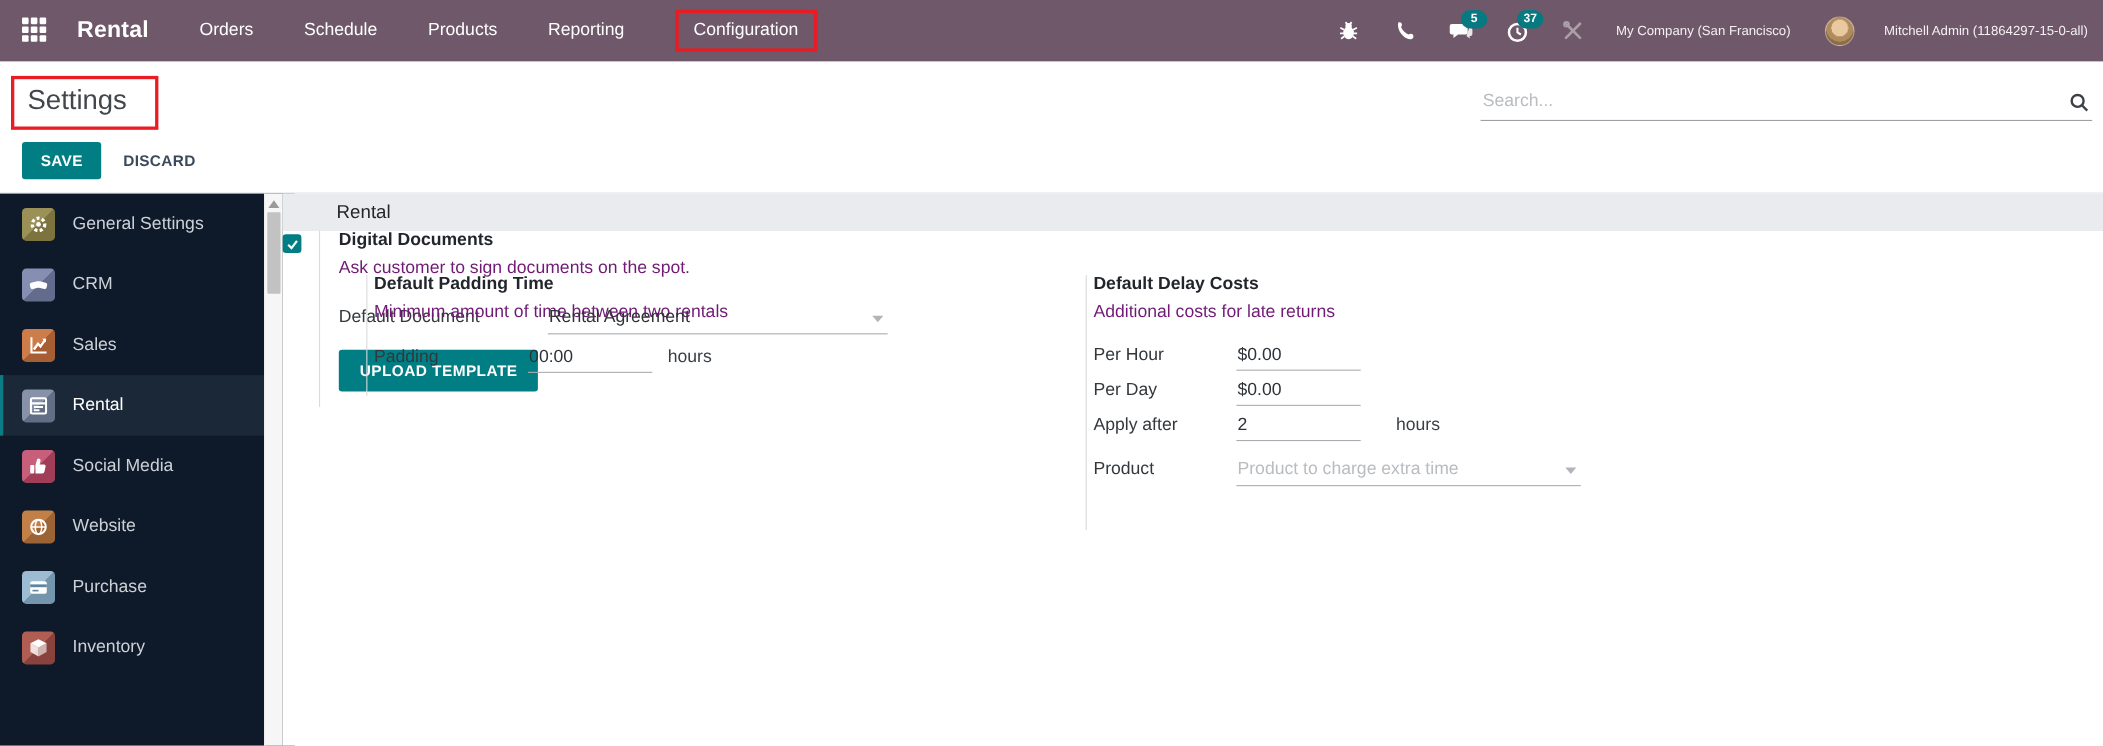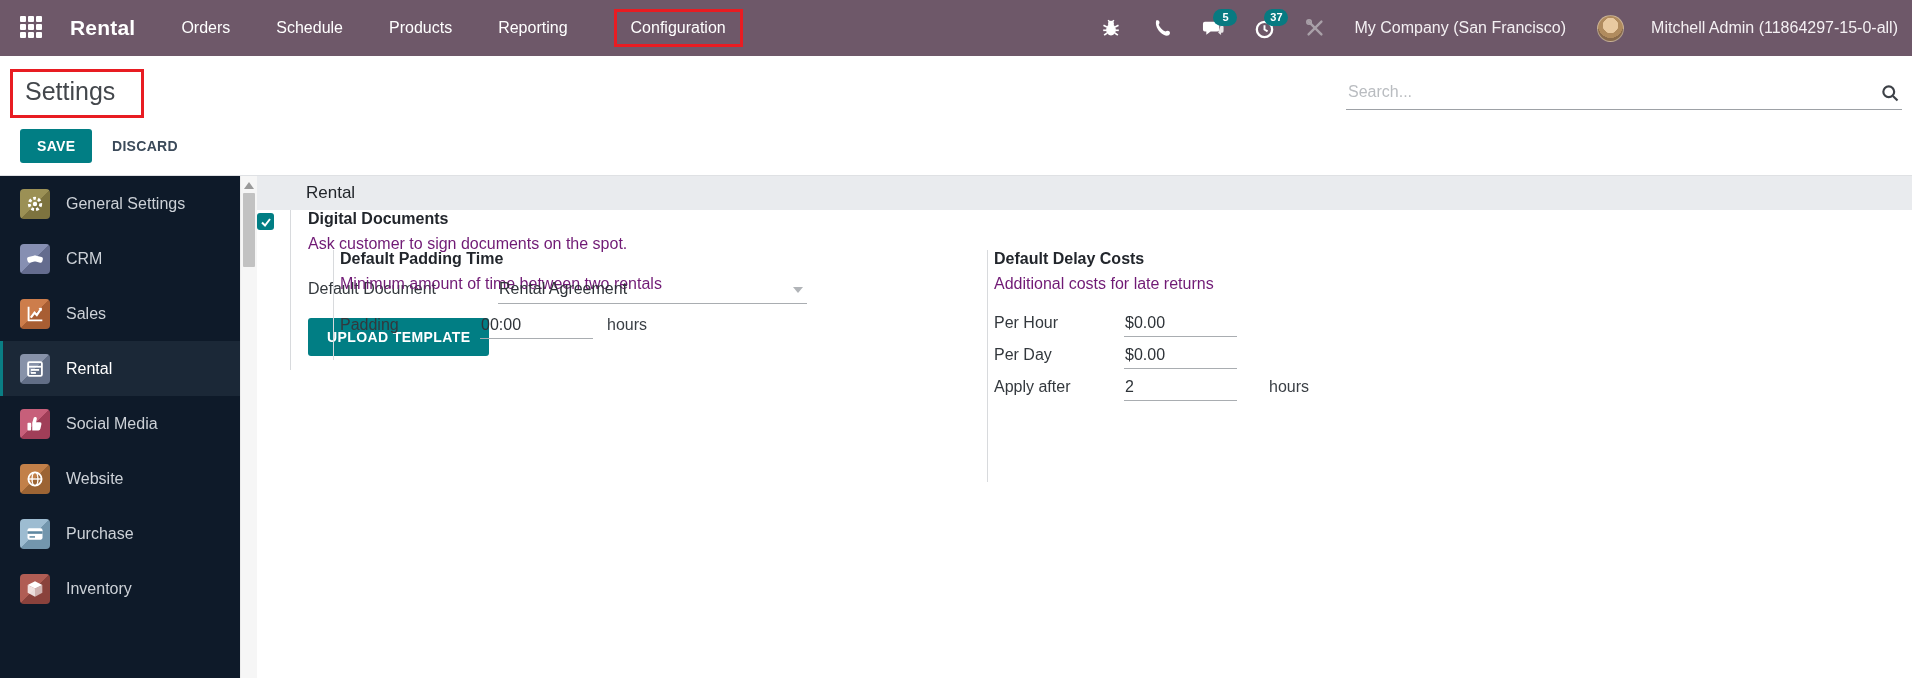--- a/index.html
+++ b/index.html
@@ -22,21 +22,21 @@
   .nav-menu{display:flex;align-items:center;gap:46px;font-size:16px;}
   .nav-item{cursor:pointer;white-space:nowrap;}
   .redbox-nav{border:3px solid #e81c22;padding:7px 14px;}
   .systray{margin-left:auto;display:flex;align-items:center;gap:27px;}
   .tray-icon{position:relative;width:24px;height:24px;display:flex;align-items:center;justify-content:center;cursor:pointer;}
   .badge{
     position:absolute;top:-7px;right:-12px;background:#077a81;color:#fff;
     font-size:11px;font-weight:700;min-width:14px;height:17px;line-height:17px;
     border-radius:9px;padding:0 5px;text-align:center;
   }
-  .company-name,.user-name{font-size:16px;color:#f4f0f3;white-space:nowrap;cursor:pointer;}
+  .company-name,.user-name{font-size:12px;color:#f4f0f3;white-space:nowrap;cursor:pointer;}
   .avatar{width:27px;height:27px;border-radius:50%;margin-left:4px;cursor:pointer;
     background:radial-gradient(circle at 50% 38%,#e8c9a0 0 38%,#b08b5e 39% 62%,#8a6b4a 63% 100%);
     border:1px solid rgba(255,255,255,.35);box-sizing:border-box;}
 
   
   #subheader{position:absolute;top:56px;left:0;width:1912px;height:120px;background:#fff;
     border-bottom:1px solid #dfe1e4;box-sizing:border-box;}
   .settings-box{position:absolute;left:10px;top:13px;border:3px solid #e81c22;
     padding:5px 26px 9px 12px;font-size:25px;color:#43474c;}
   .search-wrap{position:absolute;right:10px;top:23px;width:556px;}
@@ -300,20 +300,27 @@
     </div>
     <div class="field-row" style="margin-top:9px;">
       <span class="f-label" style="width:130px;">Per Day</span>
       <input class="u-input" style="width: 112px;" value="$0.00">
     </div>
     <div class="field-row" style="margin-top:9px;">
       <span class="f-label" style="width:130px;">Apply after</span>
       <input class="u-input" style="width: 112px;" value="2">
       <span class="unit">hours</span>
     </div>
+    <div class="field-row" style="margin-top:17px;">
+      <span class="f-label" style="width:130px;">Product</span>
+      <div class="select" style="width:312px;">
+        <span class="val placeholder">Product to charge extra time</span>
+        <span class="caret"></span>
+      </div>
+    </div>
   </div>
 
   <div id="block-docs">
     <div class="checkbox">
       <svg width="12" height="12" viewBox="0 0 24 24" fill="none" stroke="#fff" stroke-width="4">
           <polyline points="4 13 10 19 20 6"></polyline>
         </svg>
     </div>
     <div id="docs-inner">
       <h3 class="setting-title">Digital Documents</h3>

